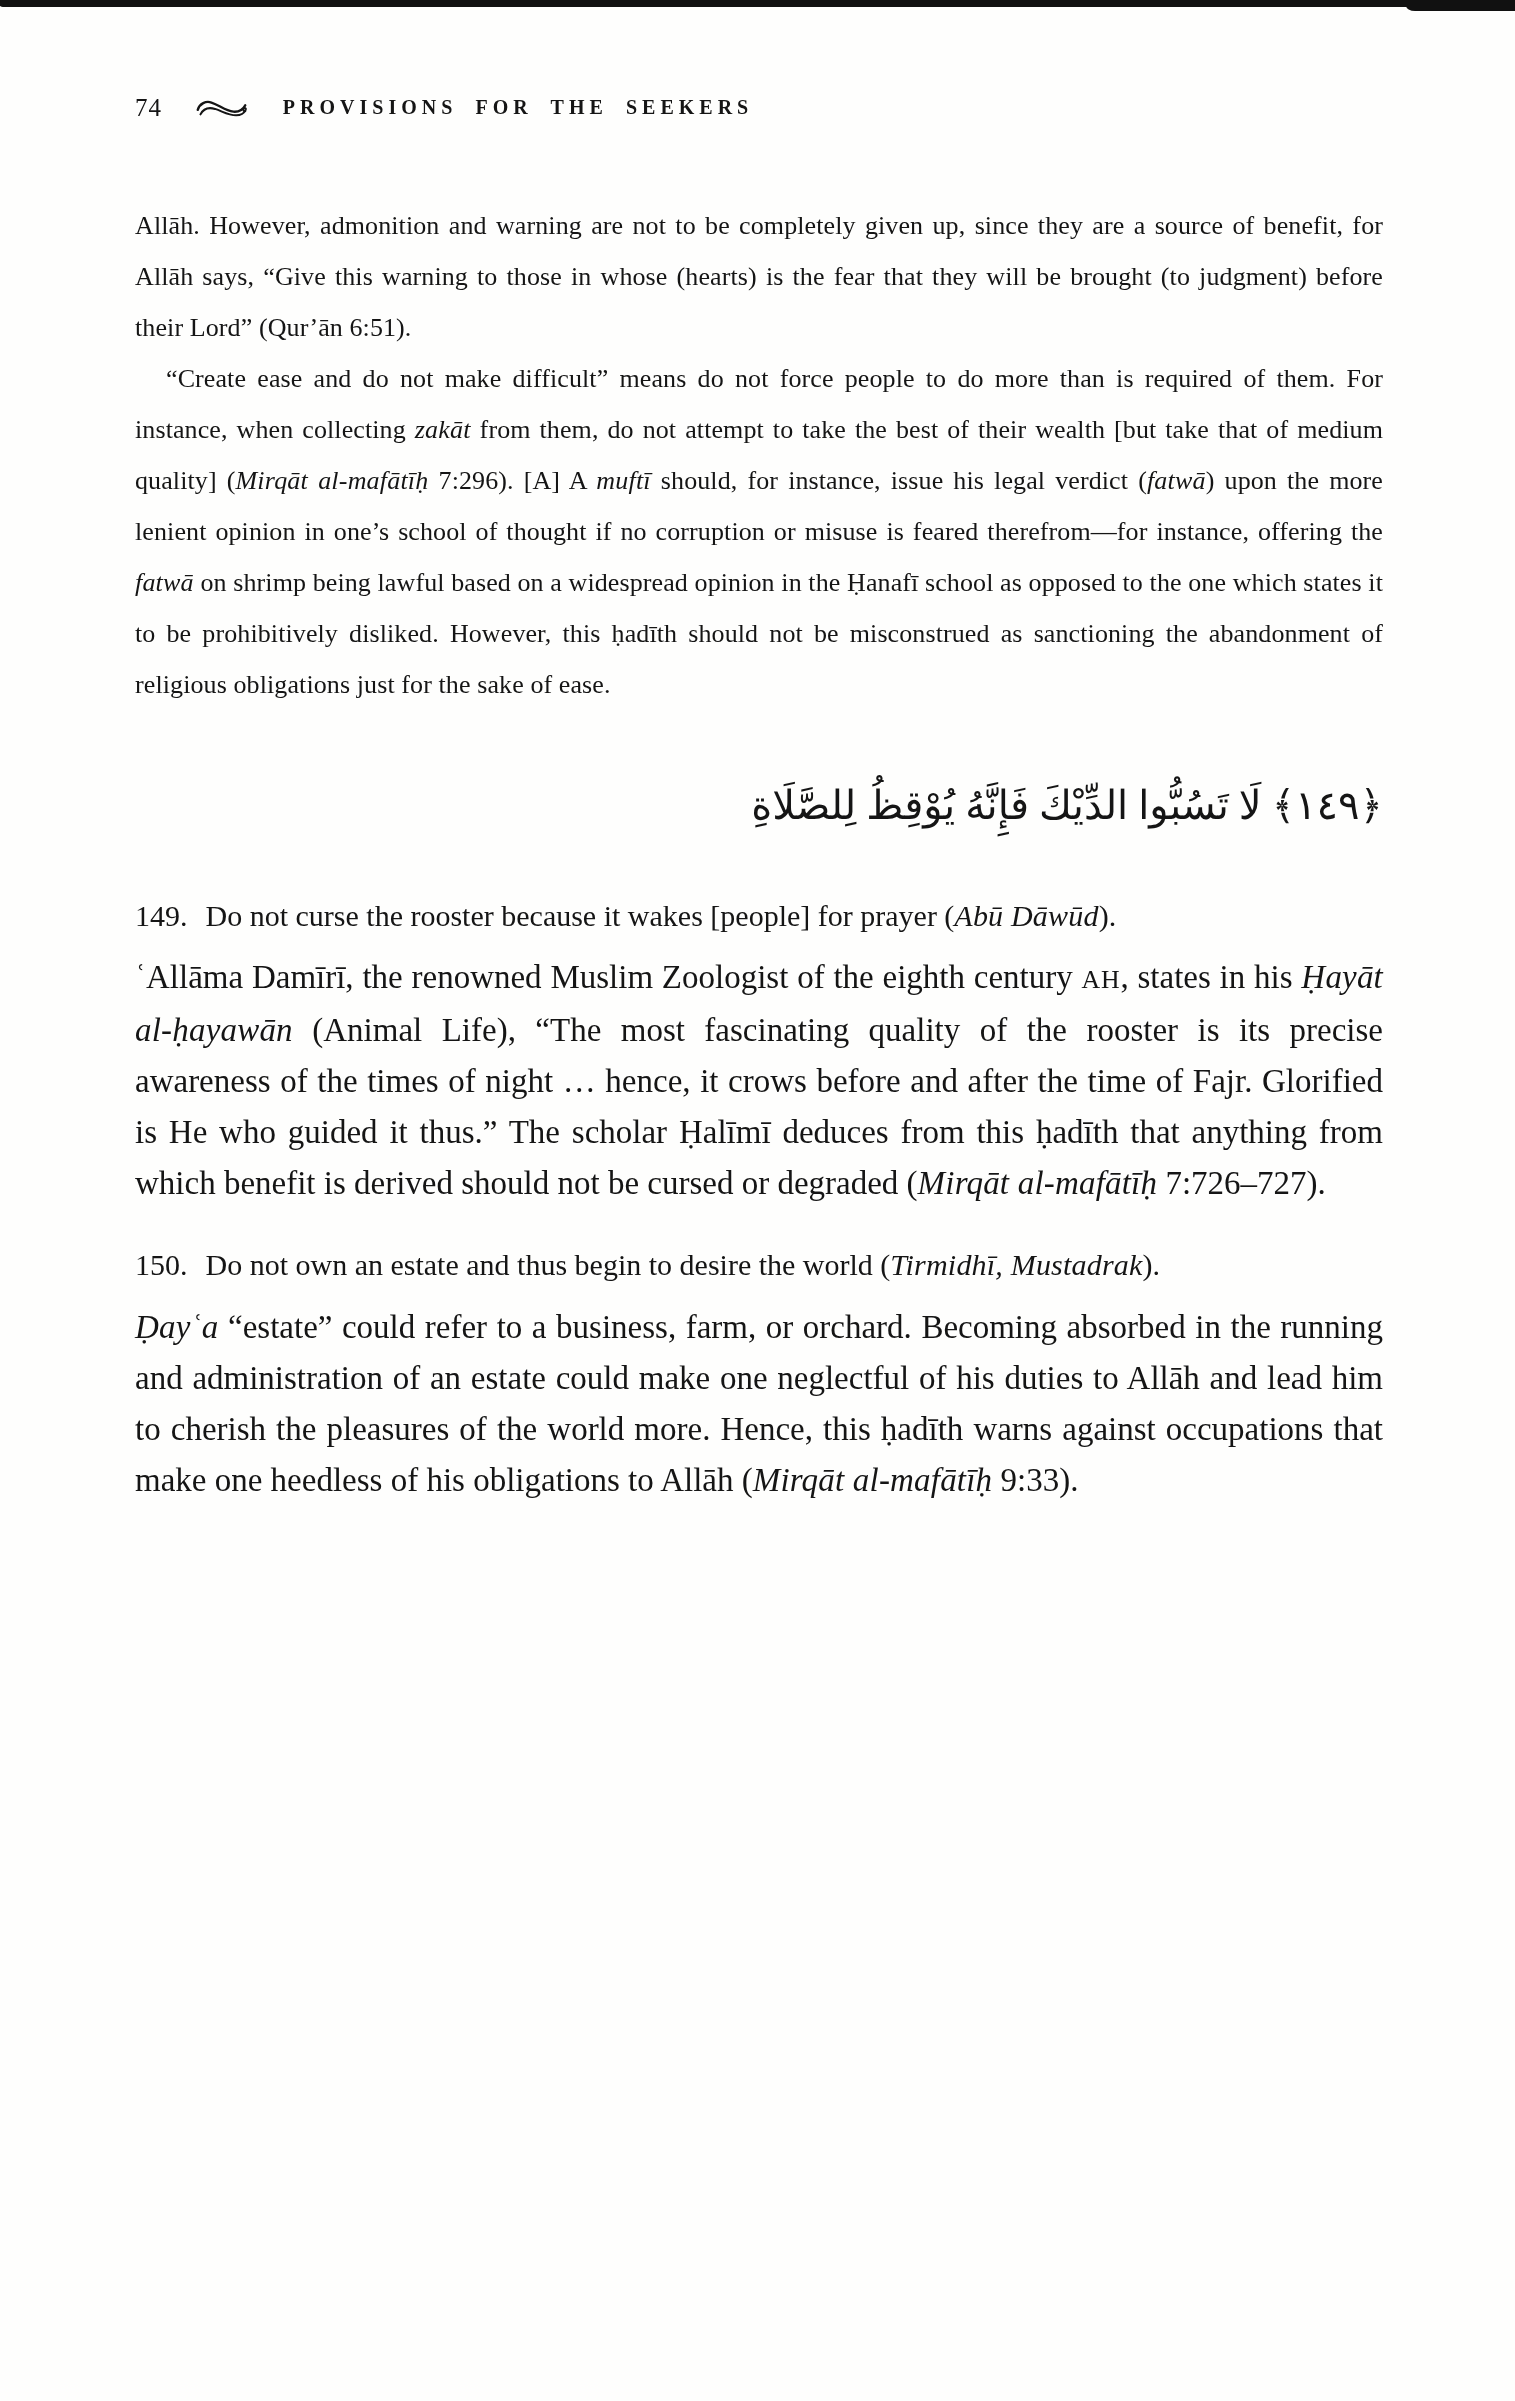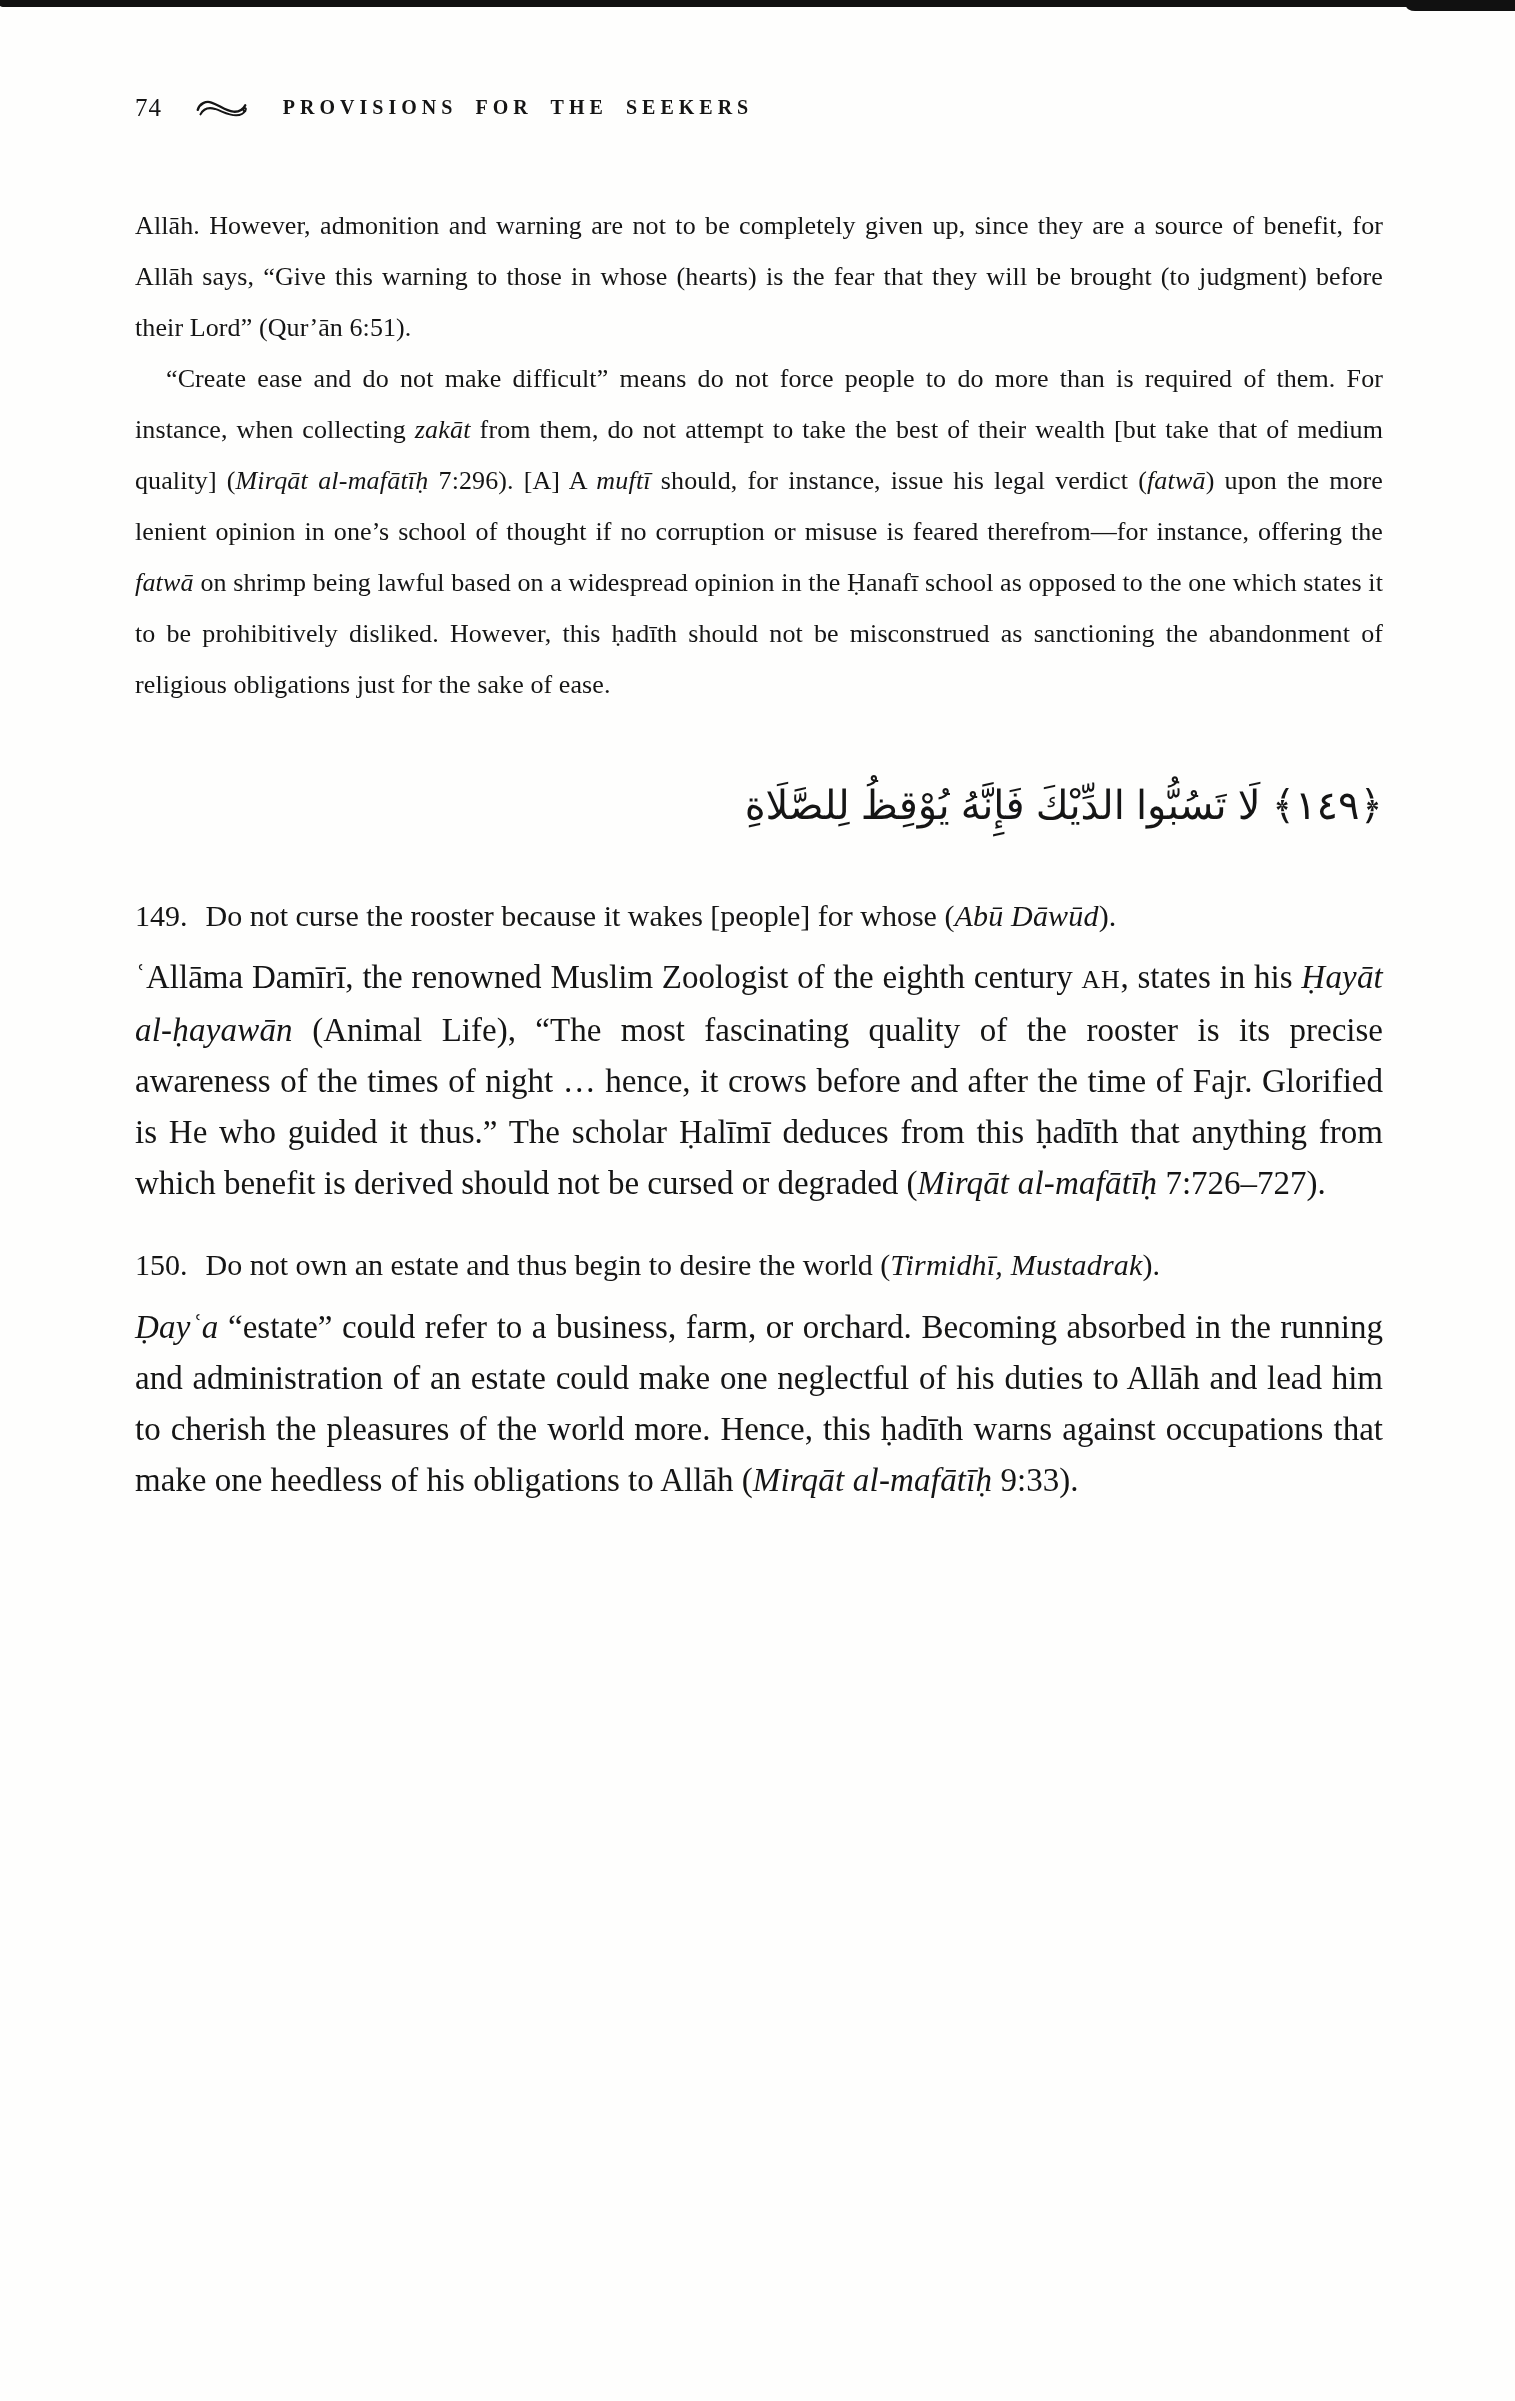--- a/index.html
+++ b/index.html
@@ -61,21 +61,21 @@
   .body-para {
     font-size: 26px;
     line-height: 51px;
     text-align: justify;
     letter-spacing: 0.1px;
   }
   .indented { text-indent: 31px; }
   .arabic {
     direction: rtl;
     text-align: right;
-    font-family: Liberation Sans, sans-serif;
+    font-family: Liberation Serif, serif;
     font-size: 40px;
     line-height: 87px;
     height: 87px;
     margin-top: 52px;
     letter-spacing: 0;
   }
   .hadith-heading {
     margin-top: 38px;
     font-size: 30px;
     line-height: 58px;
@@ -112,21 +112,21 @@
     <span class="head-title">PROVISIONS FOR THE SEEKERS</span>
   </header>
 
   <main class="text-col">
     <p class="body-para"><span>Allāh. However, admonition and warning are not to be completely given up, since they are a source of benefit, for Allāh says, “Give this warning to those in whose (hearts) is the fear that they will be brought (to judgment) before their Lord” (Qur’ān 6:51).</span></p>
 
     <p class="body-para indented"><span>“Create ease and do not make difficult” means do not force people to do more than is required of them. For instance, when collecting </span><i>zakāt</i><span> from them, do not attempt to take the best of their wealth [but take that of medium quality] (</span><i>Mirqāt al-mafātīḥ</i><span> 7:296). [A] A </span><i>muftī</i><span> should, for instance, issue his legal verdict (</span><i>fatwā</i><span>) upon the more lenient opinion in one’s school of thought if no corruption or misuse is feared therefrom—for instance, offering the </span><i>fatwā</i><span> on shrimp being lawful based on a widespread opinion in the Ḥanafī school as opposed to the one which states it to be prohibitively disliked. However, this ḥadīth should not be misconstrued as sanctioning the abandonment of religious obligations just for the sake of ease.</span></p>
 
     <p class="arabic" dir="rtl" lang="ar">﴿١٤٩﴾ لَا تَسُبُّوا الدِّيْكَ فَإِنَّهُ يُوْقِظُ لِلصَّلَاةِ</p>
 
-    <p class="hadith-heading"><span class="hnum">149.</span><span><span>Do not curse the rooster because it wakes [people] for whose (</span><i>Abū Dāwūd</i><span>).</span></span></p>
+    <p class="hadith-heading"><span class="hnum">149.</span><span><span>Do not curse the rooster because it wakes [people] for prayer (</span><i>Abū Dāwūd</i><span>).</span></span></p>
 
     <p class="commentary"><span>ʿAllāma Damīrī, the renowned Muslim Zoologist of the eighth century </span><span class="sc">AH</span><span>, states in his </span><i>Ḥayāt al-ḥayawān</i><span> (Animal Life), “The most fascinating quality of the rooster is its precise awareness of the times of night … hence, it crows before and after the time of Fajr. Glorified is He who guided it thus.” The scholar Ḥalīmī deduces from this ḥadīth that anything from which benefit is derived should not be cursed or degraded (</span><i>Mirqāt al-mafātīḥ</i><span> 7:726–727).</span></p>
 
 
     <p class="hadith-heading head-150"><span class="hnum">150.</span><span><span>Do not own an estate and thus begin to desire the world (</span><i>Tirmidhī, Mustadrak</i><span>).</span></span></p>
 
     <p class="commentary comm-150"><i>Ḍayʿa</i><span> “estate” could refer to a business, farm, or orchard. Becoming absorbed in the running and administration of an estate could make one neglectful of his duties to Allāh and lead him to cherish the pleasures of the world more. Hence, this ḥadīth warns against occupations that make one heedless of his obligations to Allāh (</span><i>Mirqāt al-mafātīḥ</i><span> 9:33).</span></p>
   </main>
 </div>
 

